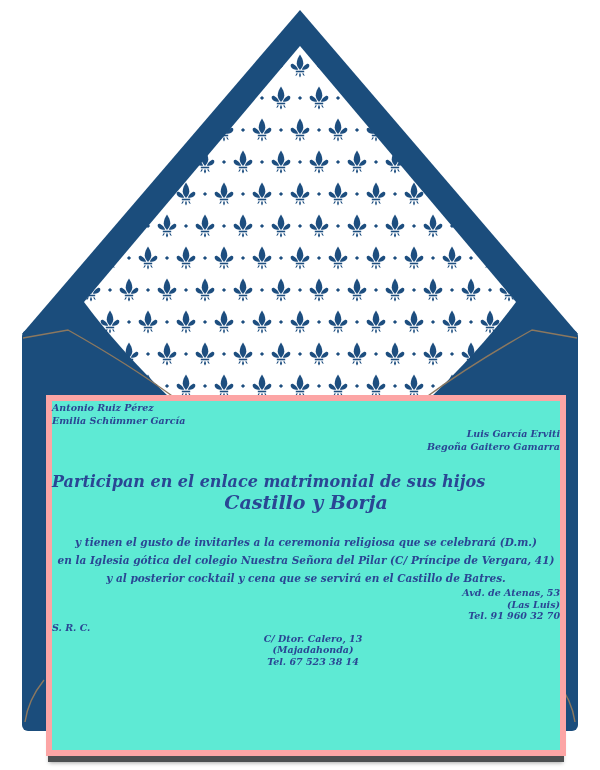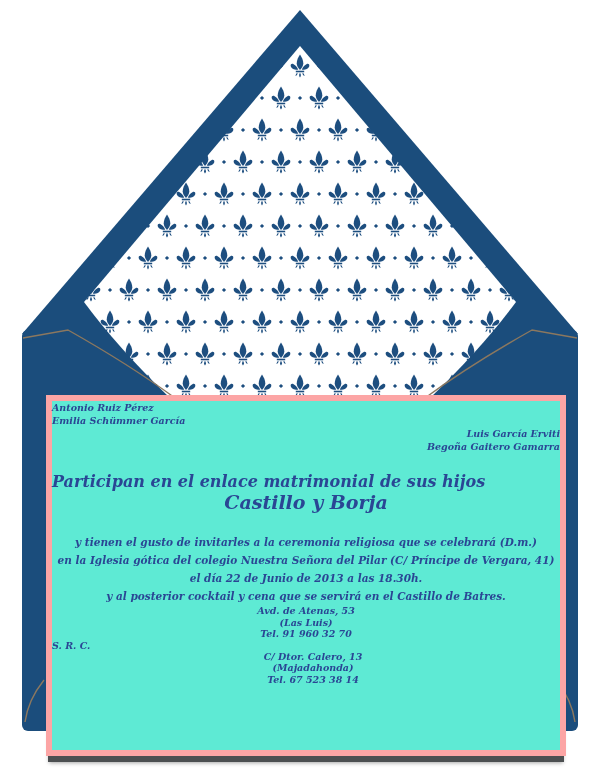--- a/index.html
+++ b/index.html
@@ -16,21 +16,21 @@
         color:var(--text-blue,#2a4694);font-style:italic;}
   .card div{position:static;}
   .names{position:absolute;top:42px;font-size:9.5px;line-height:13px;font-weight:bold;}
   .names.left{left:49px;text-align:left;}
   .names.right{right:49px;text-align:right;}
   .intro{position:absolute;top:89px;left:0;right:0;text-align:left;font-size:16px;font-weight:bold;margin-top:19px;}
   .couple{position:absolute;top:118px;left:0;right:0;text-align:center;font-size:19px;font-weight:bold;}
   .body-text{position:absolute;top:155px;left:0;right:0;text-align:center;
              font-size:10.5px;line-height:18px;font-weight:bold;margin-top:20px;}
   .addr{position:absolute;top:283px;font-size:9.5px;line-height:11.5px;font-weight:bold;}
-  .addr.left-addr{left:49px;text-align:center;}
+  .addr.left-addr{left:49px;text-align:right;}
   .addr.right-addr{right:49px;text-align:center;padding-left:14px;}
   .src{position:absolute;top:296px;left:0;right:0;font-size:9.5px;font-weight:bold;}
 </style>
 </head>
 <body>
 
 <div class="stage">
 
   <svg class="envelope" width="600" height="770" viewBox="0 0 600 770">
     <defs>
@@ -76,21 +76,20 @@
       <div>Begoña Gaitero Gamarra</div>
     </div>
 
     <div class="intro">Participan en el enlace matrimonial de sus hijos</div>
 
     <div class="couple">Castillo y Borja</div>
 
     <div class="body-text">
       <div>y tienen el gusto de invitarles a la ceremonia religiosa que se celebrará (D.m.)</div>
       <div>en la Iglesia gótica del colegio Nuestra Señora del Pilar (C/ Príncipe de Vergara, 41)</div>
-      <div>el día 22 de Junio de 2013 a las 18.30h.</div>
       <div>y al posterior cocktail y cena que se servirá en el Castillo de Batres.</div>
     </div>
 
     <div class="addr left-addr">
       <div>Avd. de Atenas, 53</div>
       <div>(Las Luis)</div>
       <div>Tel. 91 960 32 70</div>
     </div>
 
     <div class="src">S. R. C.</div>

